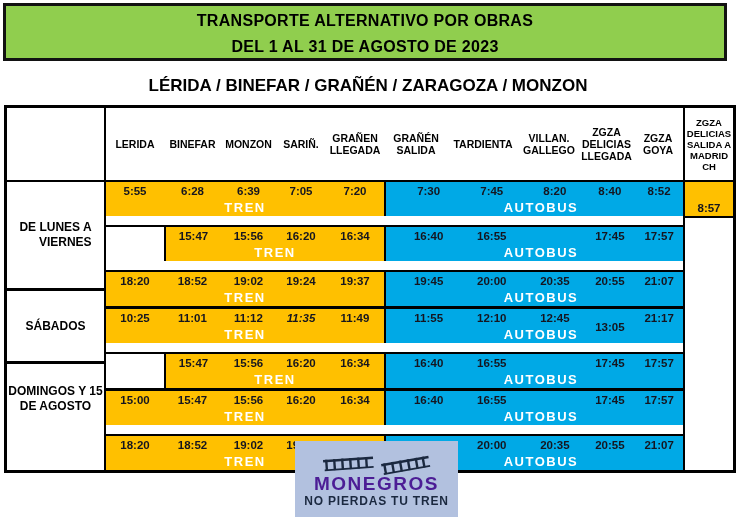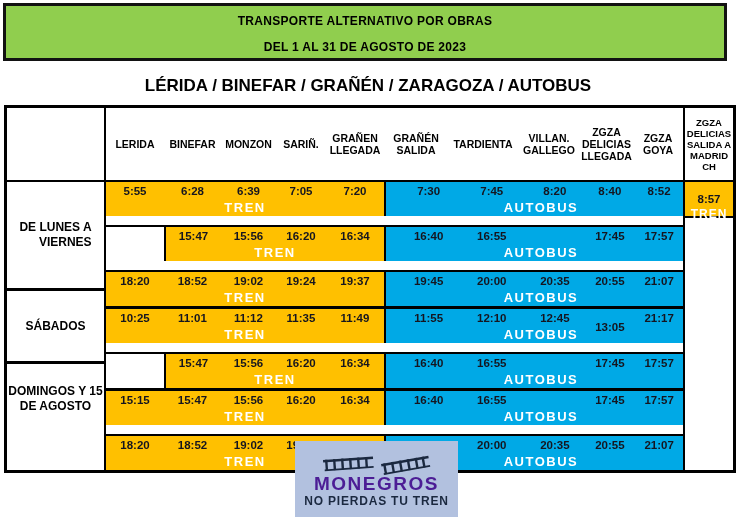--- a/index.html
+++ b/index.html
@@ -7,21 +7,21 @@
     position:relative; width:736px; height:520px; background:#fff;
     font-family:"Liberation Sans", sans-serif; font-weight:bold; color:#000;
     overflow:hidden;
   }
   
   .banner {
     position:absolute; left:3px; top:3px; width:718px; height:50px;
     background:var(--banner-green,#90CE4E); border:3px solid #121212;
     text-align:center; padding-top:2px;
   }
-  .banner-line { font-size:12px; line-height:26px; letter-spacing:0.3px; }
+  .banner-line { font-size:16px; line-height:26px; letter-spacing:0.3px; }
   
   .route-title {
     position:absolute; top:76px; left:0; width:736px;
     text-align:center; font-size:17px;
   }
   
   .schedule-table {
     position:absolute; left:4px; top:105px;
     display:flex; border:3px solid #000; background:#fff;
     box-sizing:content-box;
@@ -55,21 +55,21 @@
   }
   .right-pane { width:50px; border-left:2px solid #000; box-sizing:border-box; display:flex; flex-direction:column; background:#fff; }
   .madrid-header {
     height:72px; border-bottom:2px solid #000; display:flex; align-items:center; justify-content:center;
     text-align:center; font-size:9.5px; line-height:11px; white-space:pre-line;
   }
   .madrid-cell {
     height:34px; border-bottom:2px solid #000; background:var(--tren-orange,#FFC000);
     display:flex; flex-direction:column; align-items:center;
   }
-  .madrid-time { font-size:11.5px; line-height:15px; padding-top:10px; color:#15151f; }
+  .madrid-time { font-size:11.5px; line-height:15px; padding-top:19px; color:#15151f; }
   .madrid-mode { color:#fff; font-size:12px; letter-spacing:1px; line-height:14px; }
   .madrid-filler { flex:1; background:#fff; }
   
   .logo-box {
     position:absolute; left:295px; top:441px; width:163px; height:76px;
     background:var(--logo-bg,#B2C1DF);
     display:flex; flex-direction:column; align-items:center; justify-content:center;
   }
   .logo-name { font-size:19px; line-height:17px; letter-spacing:1.5px; color:#4c1d95; }
   .logo-tagline { font-size:12px; letter-spacing:0.8px; color:#1b2940; margin-top:2px; }
@@ -77,21 +77,21 @@
 </head>
 <body>
 
 <div class="page" style="--banner-green: #90CE4E; --tren-orange: #FFC000; --autobus-blue: #00A9E6; --logo-bg: #B2C1DF;">
 
   <div class="banner">
     <div class="banner-line">TRANSPORTE ALTERNATIVO POR OBRAS</div>
     <div class="banner-line">DEL 1 AL 31 DE AGOSTO DE 2023</div>
   </div>
 
-  <div class="route-title">LÉRIDA / BINEFAR / GRAÑÉN / ZARAGOZA / AUTOBUS</div>
+  <div class="route-title">LÉRIDA / BINEFAR / GRAÑÉN / ZARAGOZA / MONZON</div>
 
   <div class="schedule-table">
     <div class="left-pane">
       <div class="corner"></div>
 
     <div class="group-label" style="height: 106px; text-align: right;">DE LUNES A
 VIERNES</div>
         <div class="group-label sep" style="height: 70px;">SÁBADOS</div>
         <div class="group-label sep" style="height: 70px;">DOMINGOS Y 15
 DE AGOSTO</div>
@@ -185,21 +185,21 @@
             </div>
           </div>
         </div>
         <div class="rgroup sep">
           <div class="drow">
             <div class="tren-block">
               <div class="times">
                 <span class="tslot" style="width: 58px;">10:25</span>
                 <span class="tslot" style="width: 57px;">11:01</span>
                 <span class="tslot" style="width: 55px;">11:12</span>
-                <span class="tslot" style="width: 50px;">11:35</span>
+                <span class="tslot" style="width: 50px; font-style: italic;">11:35</span>
                 <span class="tslot" style="width: 58px;">11:49</span>
               </div>
               <div class="mode-label">TREN</div>
             </div>
             <div class="bus-block">
               <div class="times">
                 <span class="tslot" style="width: 62px;">11:55</span>
                 <span class="tslot" style="width: 70px;">12:10</span>
                 <span class="tslot" style="width: 62px;">12:45</span>
                 <span class="tslot" style="width: 53px; margin-top: 9px;">13:05</span>
@@ -228,21 +228,21 @@
                 <span class="tslot" style="width: 50px;">17:57</span>
               </div>
               <div class="mode-label">AUTOBUS</div>
             </div>
           </div>
         </div>
         <div class="rgroup sep">
           <div class="drow">
             <div class="tren-block">
               <div class="times">
-                <span class="tslot" style="width: 58px;">15:15</span>
+                <span class="tslot" style="width: 58px;">15:00</span>
                 <span class="tslot" style="width: 57px;">15:47</span>
                 <span class="tslot" style="width: 55px;">15:56</span>
                 <span class="tslot" style="width: 50px;">16:20</span>
                 <span class="tslot" style="width: 58px;">16:34</span>
               </div>
               <div class="mode-label">TREN</div>
             </div>
             <div class="bus-block">
               <div class="times">
                 <span class="tslot" style="width: 62px;">16:40</span>

